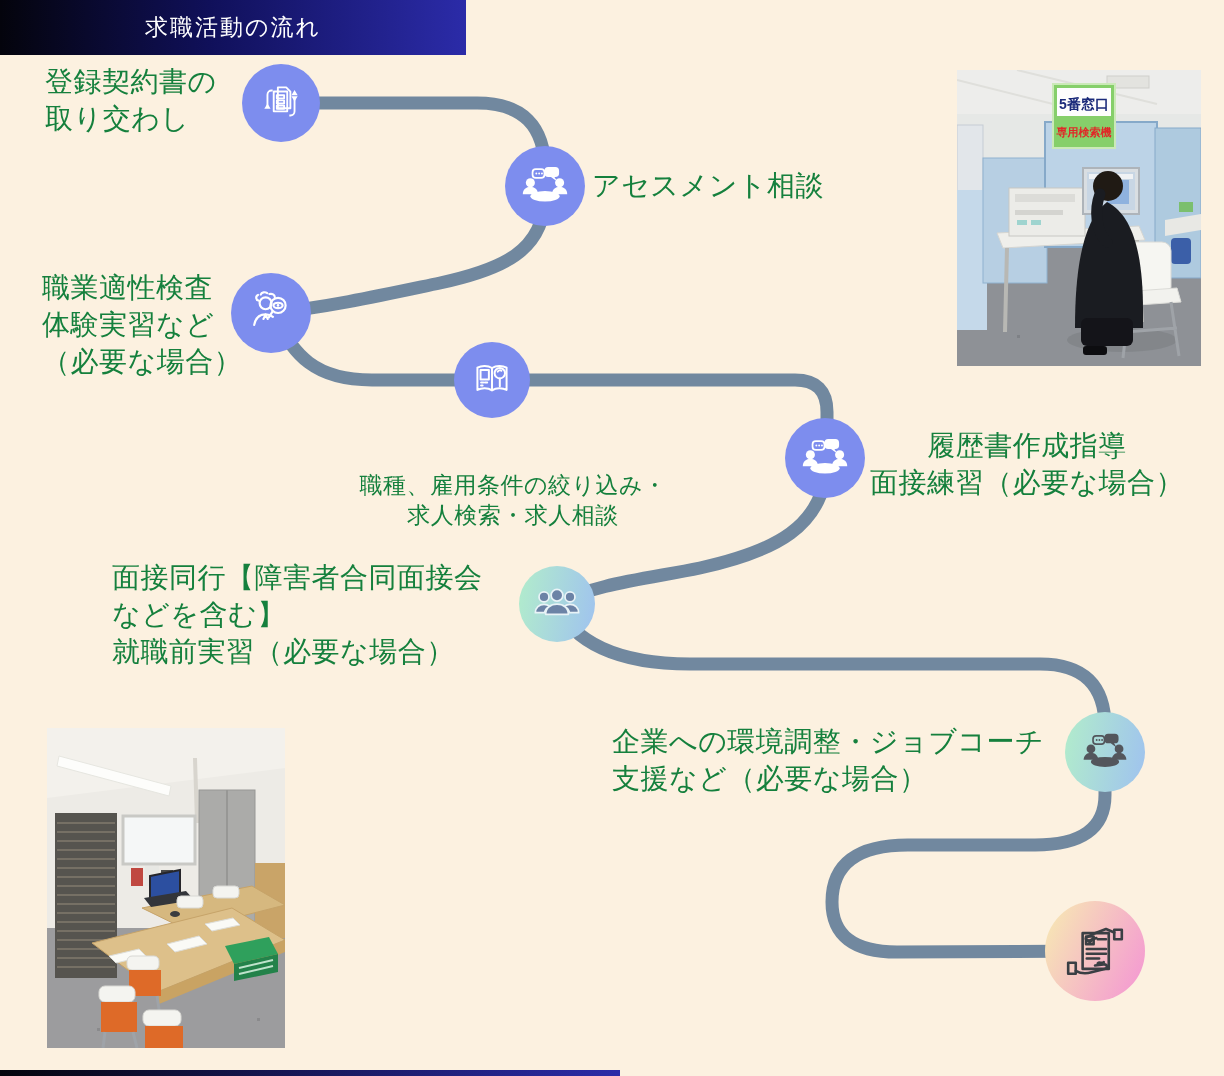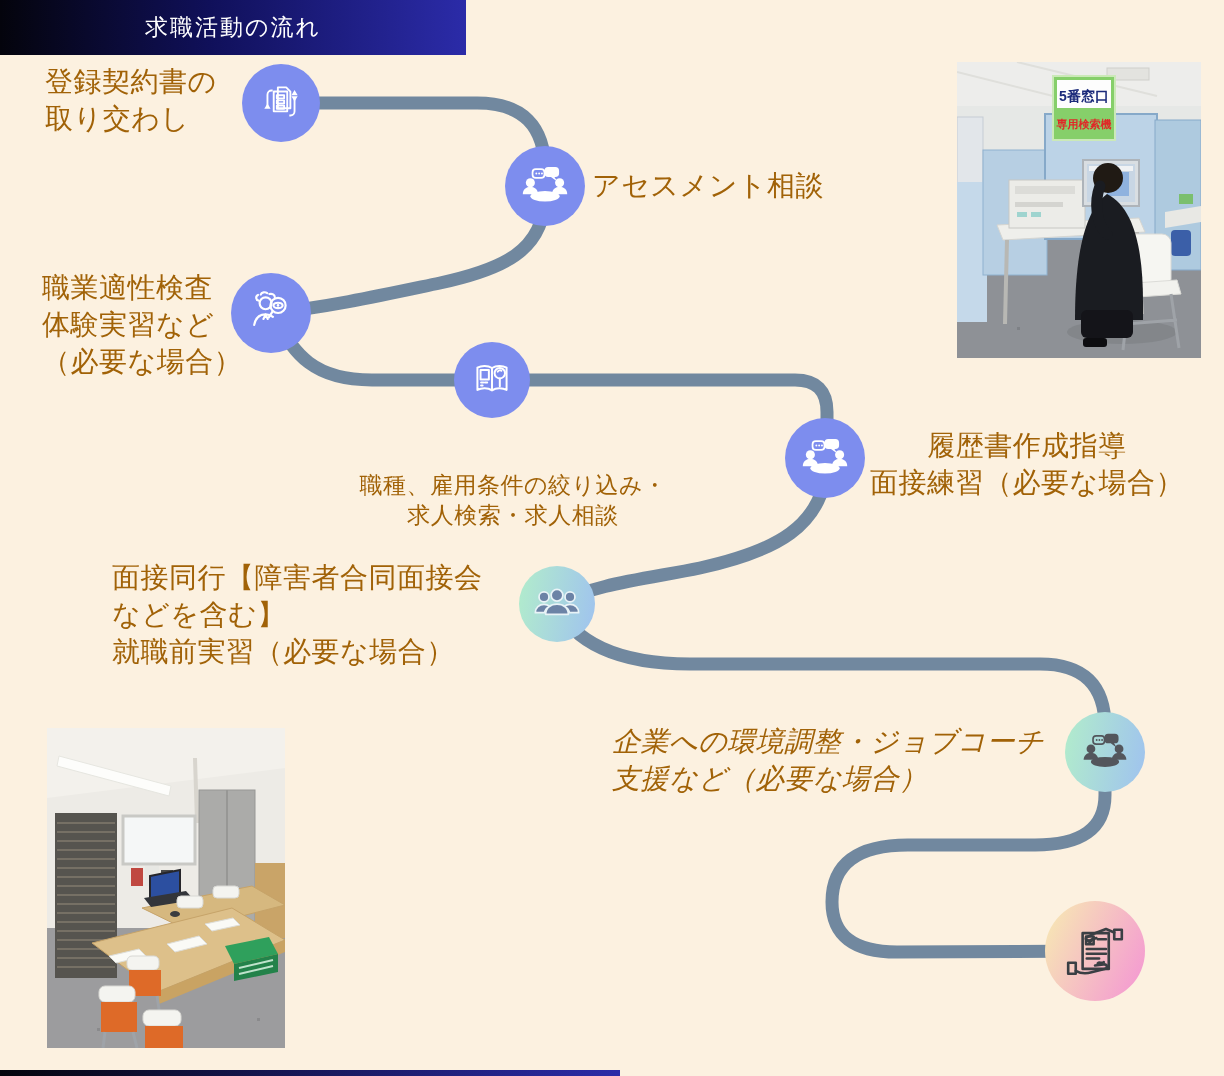--- a/index.html
+++ b/index.html
@@ -22,21 +22,21 @@
   }
   .flow-svg{position:absolute;left:0;top:0;z-index:1;}
   .node{
     position:absolute;border-radius:50%;z-index:2;
     display:flex;align-items:center;justify-content:center;
   }
   .node-blue{background:#7D8DEE;}
   .node-teal{background:linear-gradient(100deg,#B2EDCB 0%,#9FC2EF 100%);}
   .node-sunset{background:linear-gradient(115deg,#F7ECB2 0%,#F494D4 100%);}
   .step-label{
-    position:absolute;z-index:3;color:#a16207;font-size:28px;line-height:1.32;
+    position:absolute;z-index:3;color:#15803d;font-size:28px;line-height:1.32;
     white-space:pre-line;font-weight:500;letter-spacing:0.5px;
   }
   .step-label.small{font-size:23px;}
   .step-label.center{text-align:center;}
   .photo{position:absolute;z-index:2;}
   .photo svg{display:block;}
 </style>
 </head>
 <body>
 
@@ -166,40 +166,40 @@
       <path d="M3.5 31.5c0-4.2 3.1-6.8 7-6.8s7 2.6 7 6.8z" fill="currentColor"></path>
       <circle cx="37.5" cy="21" r="4.2" fill="currentColor"></circle>
       <path d="M30.5 31.5c0-4.2 3.1-6.8 7-6.8s7 2.6 7 6.8z" fill="currentColor"></path>
       <rect x="12.5" y="8.5" width="11" height="8" rx="3" fill="none" stroke="currentColor" stroke-width="1.6"></rect>
       <circle cx="16" cy="12.5" r="0.9" fill="currentColor"></circle>
       <circle cx="18.6" cy="12.5" r="0.9" fill="currentColor"></circle>
       <circle cx="21.2" cy="12.5" r="0.9" fill="currentColor"></circle>
       <path d="M27 6.5h6.5A3.5 3.5 0 0 1 37 10v2.2a3.5 3.5 0 0 1-3.5 3.5h-.8l2.6 4.2-5.8-4.2H27a3.5 3.5 0 0 1-3.5-3.5V10A3.5 3.5 0 0 1 27 6.5z" fill="currentColor"></path>
     </svg>
   </div>
-  <div class="step-label" style="left:612px;top:724px;width:460px;font-style:italic;">企業への環境調整・ジョブコーチ
+  <div class="step-label" style="left:612px;top:724px;width:460px;">企業への環境調整・ジョブコーチ
 支援など（必要な場合）</div>
 
   <div class="node node-sunset" style="left:1045px;top:901px;width:100px;height:100px;">
     <svg width="66" height="66" viewBox="0 0 48 48">
       <g fill="none" stroke="#3A3F44" stroke-width="1.9" stroke-linejoin="round" stroke-linecap="round">
         <rect x="15" y="11" width="19" height="26"></rect>
         <rect x="17.5" y="13.5" width="5.5" height="5.5"></rect>
         <path d="M18.8 16.3l1.4 1.5 2.2-2.6"></path>
         <path d="M26 15.5h6M18 22.5h14M18 26h14M18 29.5h9"></path>
         <path d="M26 33c1.4-1.6 2.8.6 4.4-.9"></path>
         <rect x="38" y="8.5" width="5.5" height="7"></rect>
         <path d="M38 10.5l-6-2.5-9 3.5-5 2.5c-1.8 1 .2 3 2 2.3l5-1.7"></path>
         <rect x="4.5" y="32.5" width="5.5" height="8"></rect>
         <path d="M10 38.5c4 2.2 8 2 11.5 1l9.5-2.4c2.6-.7 2-3.6-.8-3.3l-6.2.7"></path>
       </g>
     </svg>
   </div>
 
-  <div class="photo" style="left:957px;top:62px;width:244px;height:240px;">
+  <div class="photo" style="left:957px;top:70px;width:244px;height:240px;">
     <svg width="244" height="296" viewBox="0 0 244 296">
       <rect x="0" y="0" width="244" height="60" fill="#EDEDEB"></rect>
       <path d="M0 10 L120 40 M60 0 L200 34" stroke="#DFDFDB" stroke-width="2"></path>
       <rect x="150" y="6" width="42" height="12" fill="#E3E3DF" stroke="#CFCFCB"></rect>
       <rect x="0" y="44" width="244" height="128" fill="#E6E8E6"></rect>
       <rect x="208" y="58" width="36" height="118" fill="#DDE0DE"></rect>
       <rect x="0" y="170" width="244" height="126" fill="#8E9196"></rect>
       <rect x="20" y="180" width="3" height="3" fill="#7E8186"></rect>
       <rect x="200" y="230" width="3" height="3" fill="#7E8186"></rect>
       <rect x="60" y="265" width="3" height="3" fill="#7E8186"></rect>

